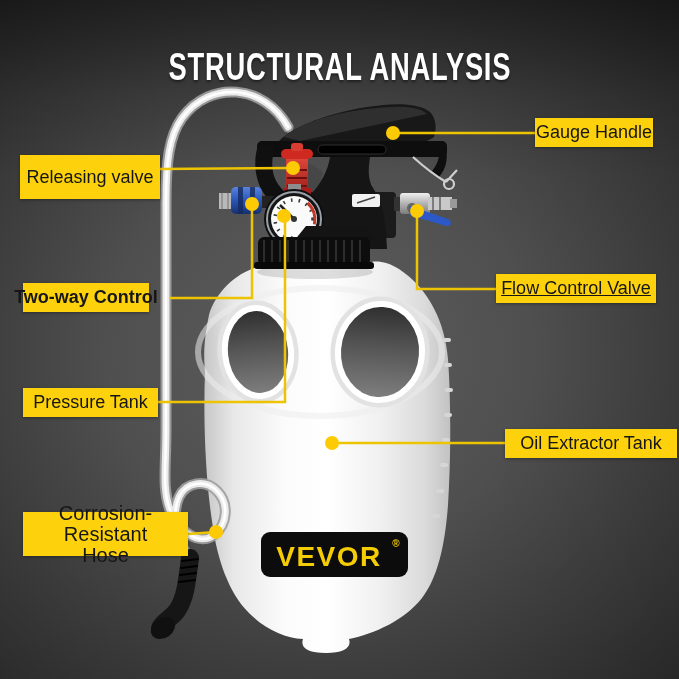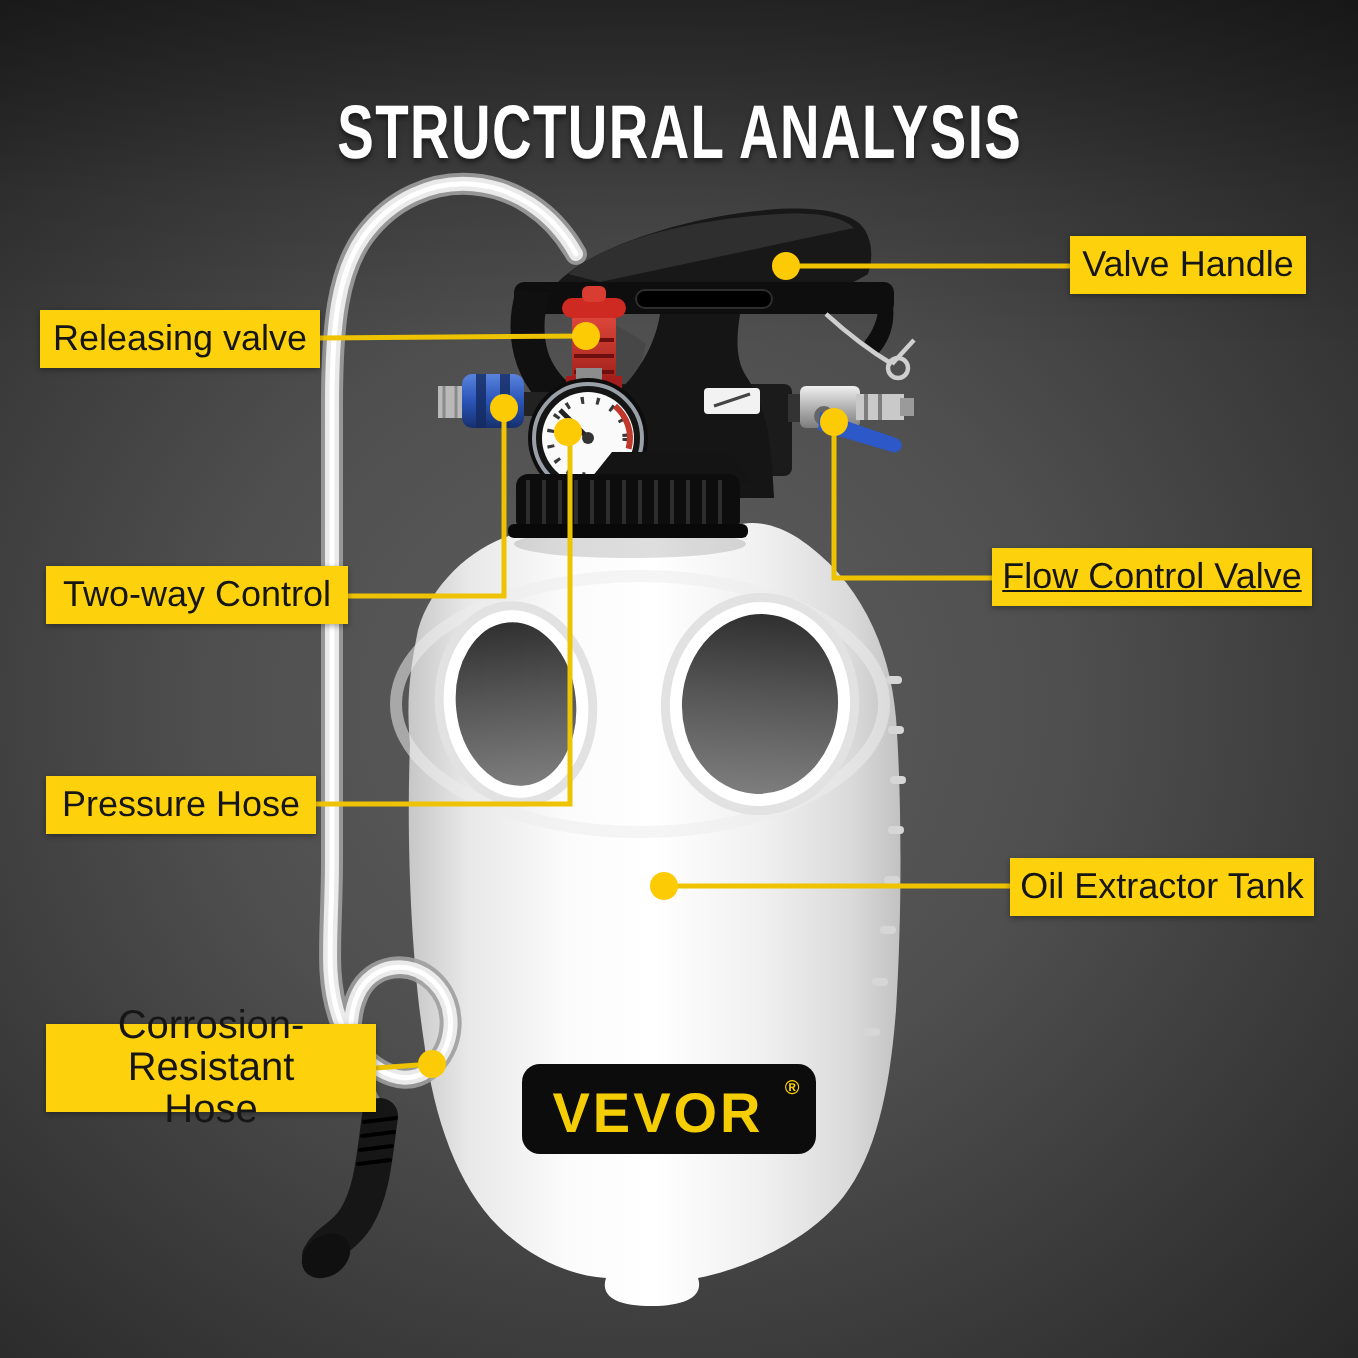--- a/index.html
+++ b/index.html
@@ -24,26 +24,26 @@
     display:flex;align-items:center;justify-content:center;letter-spacing:0.5px;
     box-shadow:0 1px 3px rgba(0,0,0,0.4);
   }
   .callout{
     position:absolute;background:#fdd20c;color:#161616;
     font-size:18px;line-height:21px;text-align:center;
     display:flex;align-items:center;justify-content:center;
     white-space:nowrap;box-shadow:0 1px 3px rgba(0,0,0,0.35);
   }
   .callout.wrap{white-space:pre-line;}
-  .lbl-releasing{left:20px;top:155px;width:140px;height:29px;}
+  .lbl-releasing{left:20px;top:155px;width:140px;height:44px;}
   .lbl-pumphandle{left:535px;top:118px;width:118px;height:29px;}
-  .lbl-twoway{left:23px;top:283px;width:151px;height:29px;}
+  .lbl-twoway{left:23px;top:283px;width:126px;height:29px;font-weight:bold;}
   .lbl-flow{left:496px;top:274px;width:160px;height:29px;text-decoration:underline;}
   .lbl-gauge{left:23px;top:388px;width:135px;height:29px;}
-  .lbl-tank{left:505px;top:429px;width:152px;height:29px;}
+  .lbl-tank{left:505px;top:429px;width:172px;height:29px;}
   .lbl-hose{left:23px;top:512px;width:165px;height:44px;font-size:20px;}
 </style>
 </head>
 <body>
 
 <div class="scene">
 
   <svg class="product-svg" viewBox="0 0 679 679">
     <defs>
       <linearGradient id="tankGrad" x1="0" y1="0" x2="1" y2="0">
@@ -270,21 +270,21 @@
       <circle cx="332" cy="443" r="7"></circle>
       <circle cx="216" cy="532" r="7"></circle>
     </g>
   </svg>
 
   <div class="page-title">
     <span class="squeeze">STRUCTURAL ANALYSIS</span>
   </div>
 
   <div class="callout lbl-releasing">Releasing valve</div>
-  <div class="callout lbl-pumphandle">Valve Handle</div>
+  <div class="callout lbl-pumphandle">Gauge Handle</div>
   <div class="callout lbl-twoway">Two-way Control</div>
   <div class="callout lbl-flow">Flow Control Valve</div>
-  <div class="callout lbl-gauge">Pressure Hose</div>
+  <div class="callout lbl-gauge">Pressure Tank</div>
   <div class="callout lbl-tank">Oil Extractor Tank</div>
   <div class="callout lbl-hose wrap">Corrosion-Resistant
 Hose</div>
 
 </div>
 
 </body></html>

